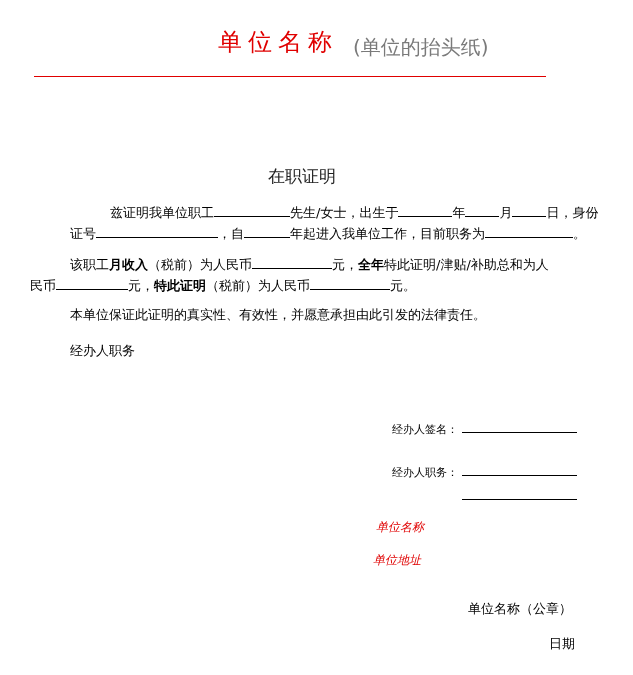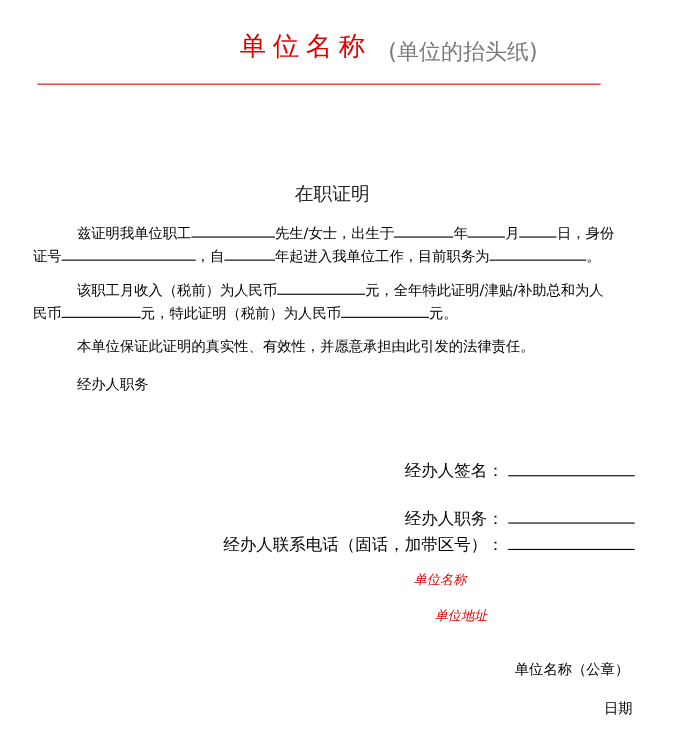--- a/index.html
+++ b/index.html
@@ -5,54 +5,54 @@
   html, body { margin:0; padding:0; background:#fff; }
   body { width:633px; height:675px; position:relative; overflow:hidden;
          font-family: "DejaVu Sans", "Liberation Sans", sans-serif; color:#000; font-size:13px; }
   .abs { position:absolute; white-space:nowrap; }
   .header-title { left:218px; top:26px; font-size:24px; color:#e00000; letter-spacing:6px; font-family:"DejaVu Serif", serif; }
   .header-sub { left:353px; top:34px; font-size:20px; color:#7a7a7a; }
   .header-rule { left:34px; top:76px; width:512px; height:1px; background:#e00000; }
   .doc-title { left:246px; top:165px; font-size:17px; color:#222;margin-left:22px; }
   .para { left:30px; width:555px; font-size:13px; line-height:21px; white-space:normal; }
   .blank { display:inline-block; border-bottom:1px solid #000; height:13px; vertical-align:baseline; }
-  b { font-weight:normal; }
-  .sigrow { font-size:15px; }
+  b { font-weight:bold; }
+  .sigrow { font-size:11px; }
   .sigline { display:inline-block; width:115px; border-bottom:1px solid #000; height:13px; margin-left:4px; }
   .red-it { color:#e00000; font-style:italic; font-size:12px; }
 </style>
 </head>
 <body>
 
 <div class="abs header-title">单位名称</div>
 <div class="abs header-sub">(单位的抬头纸)</div>
 <div class="abs header-rule"></div>
 
 <div class="abs doc-title">在职证明</div>
 
-<div class="abs para" style="top:202px;">
+<div class="abs para" style="top:202px;margin-left:40px;">
   <span style="padding-left:40px">兹证明我单位职工</span><span class="blank" style="width:76px"></span><span>先生/女士，出生于</span><span class="blank" style="width:54px"></span><span>年</span><span class="blank" style="width:34px"></span><span>月</span><span class="blank" style="width:34px"></span><span>日，身份</span><br>
   <span>证号</span><span class="blank" style="width:122px"></span><span>，自</span><span class="blank" style="width:46px"></span><span>年起进入我单位工作，目前职务为</span><span class="blank" style="width:88px"></span><span>。</span>
 </div>
 
 <div class="abs para" style="top:254px;">
   <span style="padding-left:40px">该职工</span><b>月收入</b><span>（税前）为人民币</span><span class="blank" style="width:80px"></span><span>元，</span><b>全年</b><span>特此证明/津贴/补助总和为人</span><br>
   <span>民币</span><span class="blank" style="width:72px"></span><span>元，</span><b>特此证明</b><span>（税前）为人民币</span><span class="blank" style="width:80px"></span><span>元。</span>
 </div>
 
 <div class="abs para" style="top:305px; left:70px;font-family:Liberation Mono, monospace;">本单位保证此证明的真实性、有效性，并愿意承担由此引发的法律责任。</div>
 <div class="abs para" style="top:340px; left:70px;">经办人职务</div>
 
 <div class="abs sigrow" style="top:419px; right:56px;">
   <span>经办人签名：</span><span class="sigline"></span>
 </div>
 <div class="abs sigrow" style="top:462px; right:56px;">
   <span>经办人职务：</span><span class="sigline"></span>
 </div>
 <div class="abs sigrow" style="top:486px; right:56px;">
-  <span>经办人联系电话（固话，加带区号）：</span><span class="sigline"></span>
+  <span class="sigline"></span>
 </div>
 
 <div class="abs red-it" style="top:519px; left:376px;">单位名称</div>
-<div class="abs red-it" style="top:552px; left:395px;">单位地址</div>
+<div class="abs red-it" style="top:552px; left:373px;">单位地址</div>
 
 <div class="abs" style="top:600px; left:468px;">单位名称（公章）</div>
 <div class="abs" style="top:635px; left:549px;font-family:Liberation Serif, serif;">日期</div>
 
 </body></html>

